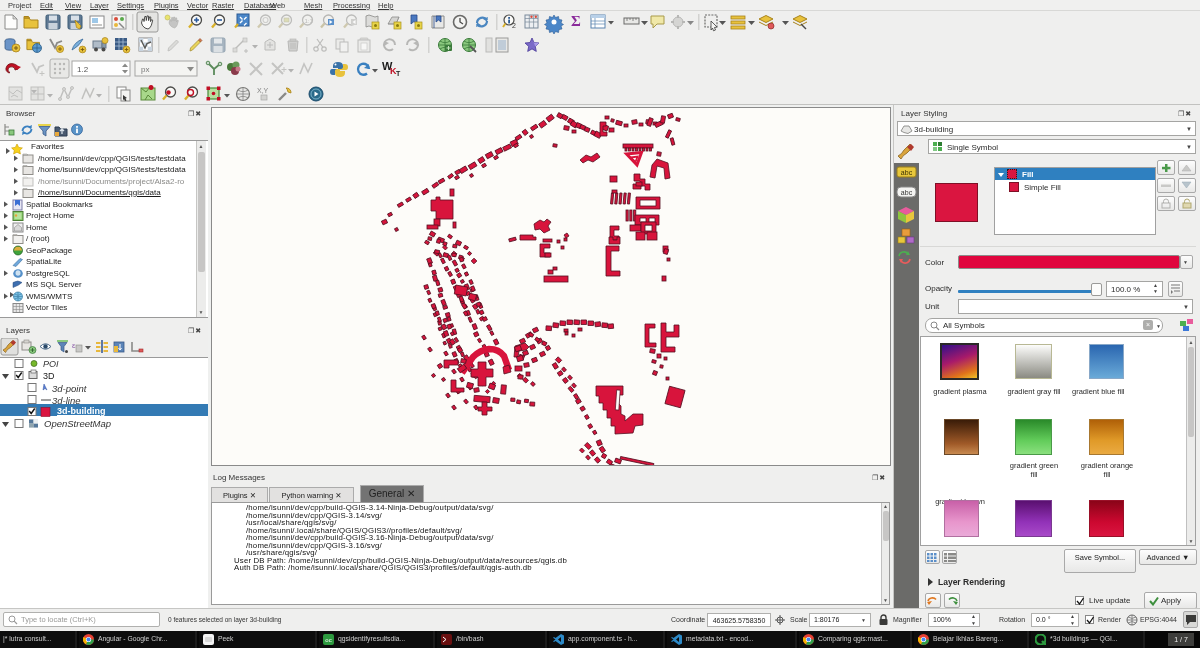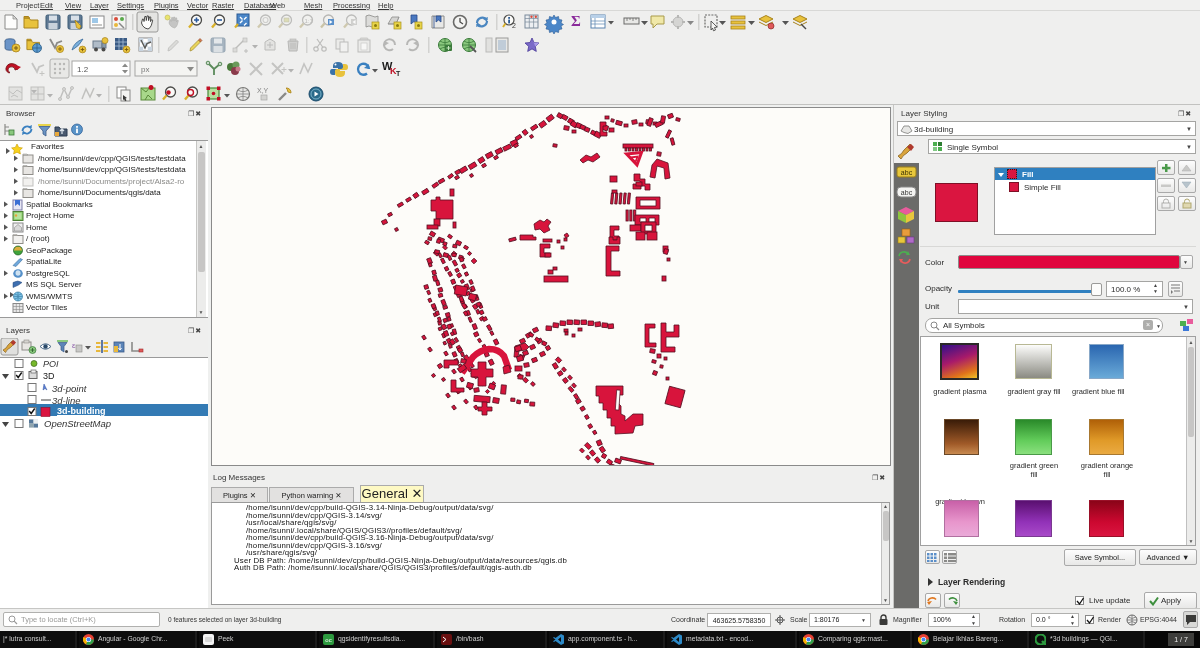--- a/index.html
+++ b/index.html
@@ -10,21 +10,21 @@
 .wbox{background:#fff;border:1px solid #9a9a9a}
 .gbtn{background:linear-gradient(#fdfdfd,#e8e8e7);border:1px solid #a9a9a9;border-radius:2px}
 .treetxt{font-size:8px;color:#1a1a1a;white-space:nowrap}
 .dockbtns{position:absolute;font-size:7px;color:#444;letter-spacing:1px}
 </style>
 </head>
 <body>
 
 <div class="abs" style="left:0;top:0;width:1200px;height:11px;background:#f0f0ef;border-bottom:1px solid #d8d8d6;"></div>
 <div class="abs" style="left:4px;top:0.5px;height:11px;font-size:7.5px;color:#333;text-decoration-thickness:.5px;text-underline-offset:1px;">
-<span style="position:absolute;left:12px;">Project</span>
+<span style="position:absolute;left:4px;">Project</span>
 <span style="position:absolute;left:36px;text-decoration:underline">Edit</span>
 <span style="position:absolute;left:61px;text-decoration:underline">View</span>
 <span style="position:absolute;left:86px;text-decoration:underline">Layer</span>
 <span style="position:absolute;left:113px;text-decoration:underline">Settings</span>
 <span style="position:absolute;left:150px;text-decoration:underline">Plugins</span>
 <span style="position:absolute;left:183px;text-decoration:underline">Vector</span>
 <span style="position:absolute;left:208px;text-decoration:underline">Raster</span>
 <span style="position:absolute;left:240px;text-decoration:underline">Database</span>
 <span style="position:absolute;left:266px;">Web</span>
 <span style="position:absolute;left:300px;text-decoration:underline">Mesh</span>
@@ -634,21 +634,21 @@
 
   <g transform="translate(13,163.5)">
         <rect width="10" height="9" fill="#e8e8e8" stroke="#888"></rect>
         <path d="M0 3 h10 M0 6 h10 M3.3 0 v9 M6.6 0 v9" stroke="#888" stroke-width=".6"></path>
       </g>
 </svg>
 <div class="treetxt abs" style="left:31px;top:142px;">Favorites</div>
 <div class="treetxt abs" style="left:38px;top:153.5px;">/home/isunni/dev/cpp/QGIS/tests/testdata</div>
 <div class="treetxt abs" style="left:38px;top:165px;">/home/isunni/dev/cpp/QGIS/tests/testdata</div>
 <div class="treetxt abs" style="left:38px;top:176.5px;color:#8a8a88;">/home/isunni/Documents/project/Alsa2-ro</div>
-<div class="treetxt abs" style="left:38px;top:188px;">/home/isunni/Documents/qgis/data</div>
+<div class="treetxt abs" style="left:38px;top:188px;text-decoration:underline;">/home/isunni/Documents/qgis/data</div>
 <div class="treetxt abs" style="left:26px;top:199.5px;">Spatial Bookmarks</div>
 <div class="treetxt abs" style="left:26px;top:211px;">Project Home</div>
 <div class="treetxt abs" style="left:26px;top:222.5px;">Home</div>
 <div class="treetxt abs" style="left:26px;top:234px;">/ (root)</div>
 <div class="treetxt abs" style="left:26px;top:245.5px;">GeoPackage</div>
 <div class="treetxt abs" style="left:26px;top:257px;">SpatiaLite</div>
 <div class="treetxt abs" style="left:26px;top:268.5px;">PostgreSQL</div>
 <div class="treetxt abs" style="left:26px;top:280px;">MS SQL Server</div>
 <div class="treetxt abs" style="left:26px;top:291.5px;">WMS/WMTS</div>
 <div class="treetxt abs" style="left:26px;top:303px;">Vector Tiles</div>
@@ -1098,21 +1098,21 @@
 <rect x="398.0" y="357.0" width="7.0" height="5.0" transform="rotate(25 401.5 359.5)"></rect>
 </g>
 </svg>
 
 <div class="abs" style="left:209px;top:468px;width:682px;height:140px;background:#efefee;"></div>
 <div class="txt panel-title" style="left:213px;top:473px;">Log Messages</div>
 <div class="dockbtns" style="left:872px;top:474px;">❐✖</div>
 
 <div class="abs" style="left:211px;top:487px;width:57px;height:16px;background:#e2e1e0;border:1px solid #ababab;border-bottom:none;font-size:7.5px;color:#222;text-align:center;line-height:15px;">Plugins ✕</div>
 <div class="abs" style="left:269px;top:487px;width:85px;height:16px;background:#e2e1e0;border:1px solid #ababab;border-bottom:none;font-size:7.5px;color:#222;text-align:center;line-height:15px;">Python warning ✕</div>
-<div class="abs" style="left:360px;top:485px;width:64px;height:18px;background:#fef9c3;border:1px solid #ababab;border-bottom:none;font-size:13px;color:#222;text-align:center;line-height:16px;">General ✕</div>
+<div class="abs" style="left:360px;top:485px;width:64px;height:18px;background:#737373;border:1px solid #ababab;border-bottom:none;font-size:10px;color:#222;text-align:center;line-height:16px;">General ✕</div>
 <div class="abs wbox" style="left:211px;top:502px;width:679px;height:103px;"></div>
 <div id="logtext" class="abs" style="left:246px;top:504px;font-size:7.8px;color:#111;line-height:7.55px;letter-spacing:.18px;">
 /home/isunni/dev/cpp/build-QGIS-3.14-Ninja-Debug/output/data/svg/<br>
 /home/isunni/dev/cpp/QGIS-3.14/svg/<br>
 /usr/local/share/qgis/svg/<br>
 /home/isunni/.local/share/QGIS/QGIS3//profiles/default/svg/<br>
 /home/isunni/dev/cpp/build-QGIS-3.16-Ninja-Debug/output/data/svg/<br>
 /home/isunni/dev/cpp/QGIS-3.16/svg/<br>
 /usr/share/qgis/svg/<br>
 <span style="position:relative;left:-12px">User DB Path: /home/isunni/dev/cpp/build-QGIS-Ninja-Debug/output/data/resources/qgis.db</span><br>
@@ -1303,21 +1303,21 @@
       </g>
 <g fill="#8a8a88">
         <rect x="17" y="0" width="3" height="2.5"></rect>
         <rect x="21" y="0" width="8" height="2.5"></rect>
         <rect x="17" y="3.5" width="3" height="2.5"></rect>
         <rect x="21" y="3.5" width="8" height="2.5"></rect>
         <rect x="17" y="7" width="3" height="2.5"></rect>
         <rect x="21" y="7" width="8" height="2.5"></rect>
       </g>
 </svg>
-<div class="abs gbtn" style="left:1064px;top:549px;width:72px;height:17px;font-size:7.5px;color:#222;text-align:center;line-height:15px;">Save Symbol...</div>
+<div class="abs gbtn" style="left:1064px;top:549px;width:72px;height:24px;font-size:7.5px;color:#222;text-align:center;line-height:15px;">Save Symbol...</div>
 <div class="abs gbtn" style="left:1139px;top:549px;width:58px;height:16px;font-size:7.5px;color:#222;text-align:center;line-height:15px;">Advanced ▼</div>
 
 <div class="abs" style="left:928px;top:578px;width:0;height:0;border-top:4px solid transparent;border-bottom:4px solid transparent;border-left:5px solid #333;"></div>
 <div class="txt" style="left:938px;top:577px;font-weight:bold;font-size:8.5px;">Layer Rendering</div>
 
 <div class="abs gbtn" style="left:925px;top:593px;width:16px;height:15px;"></div>
 <div class="abs gbtn" style="left:944px;top:593px;width:16px;height:15px;"></div>
 <svg class="abs" style="left:927px;top:596px" width="32" height="10">
 <g>
         <path d="M1 5 a4.5 4 0 0 1 8 -1.5" fill="none" stroke="#e07820" stroke-width="1.6"></path>

